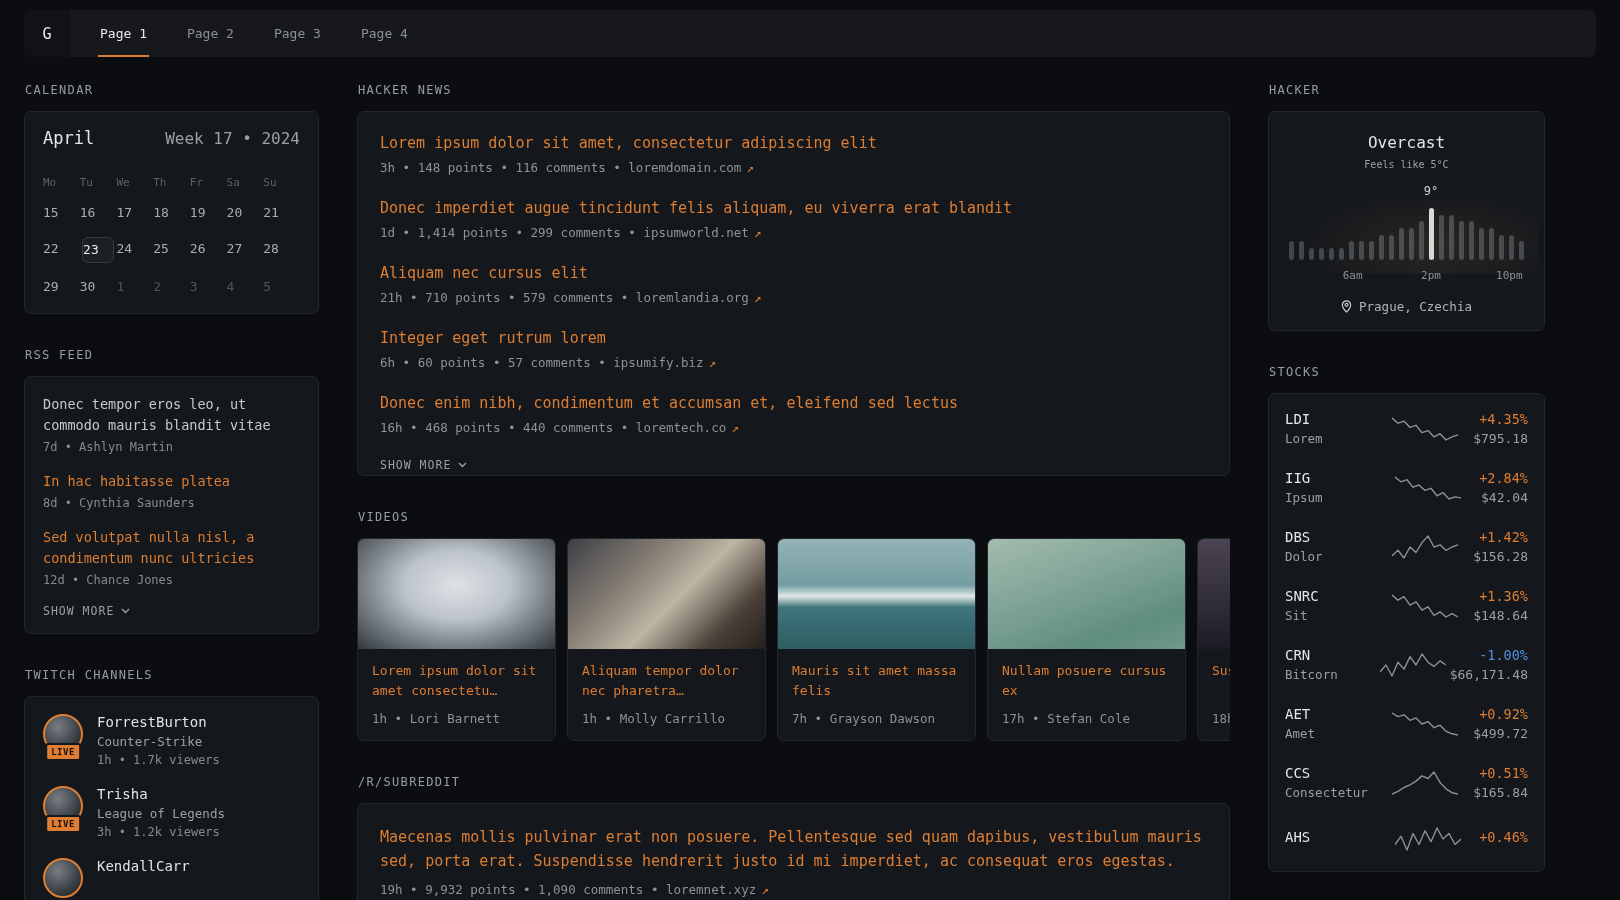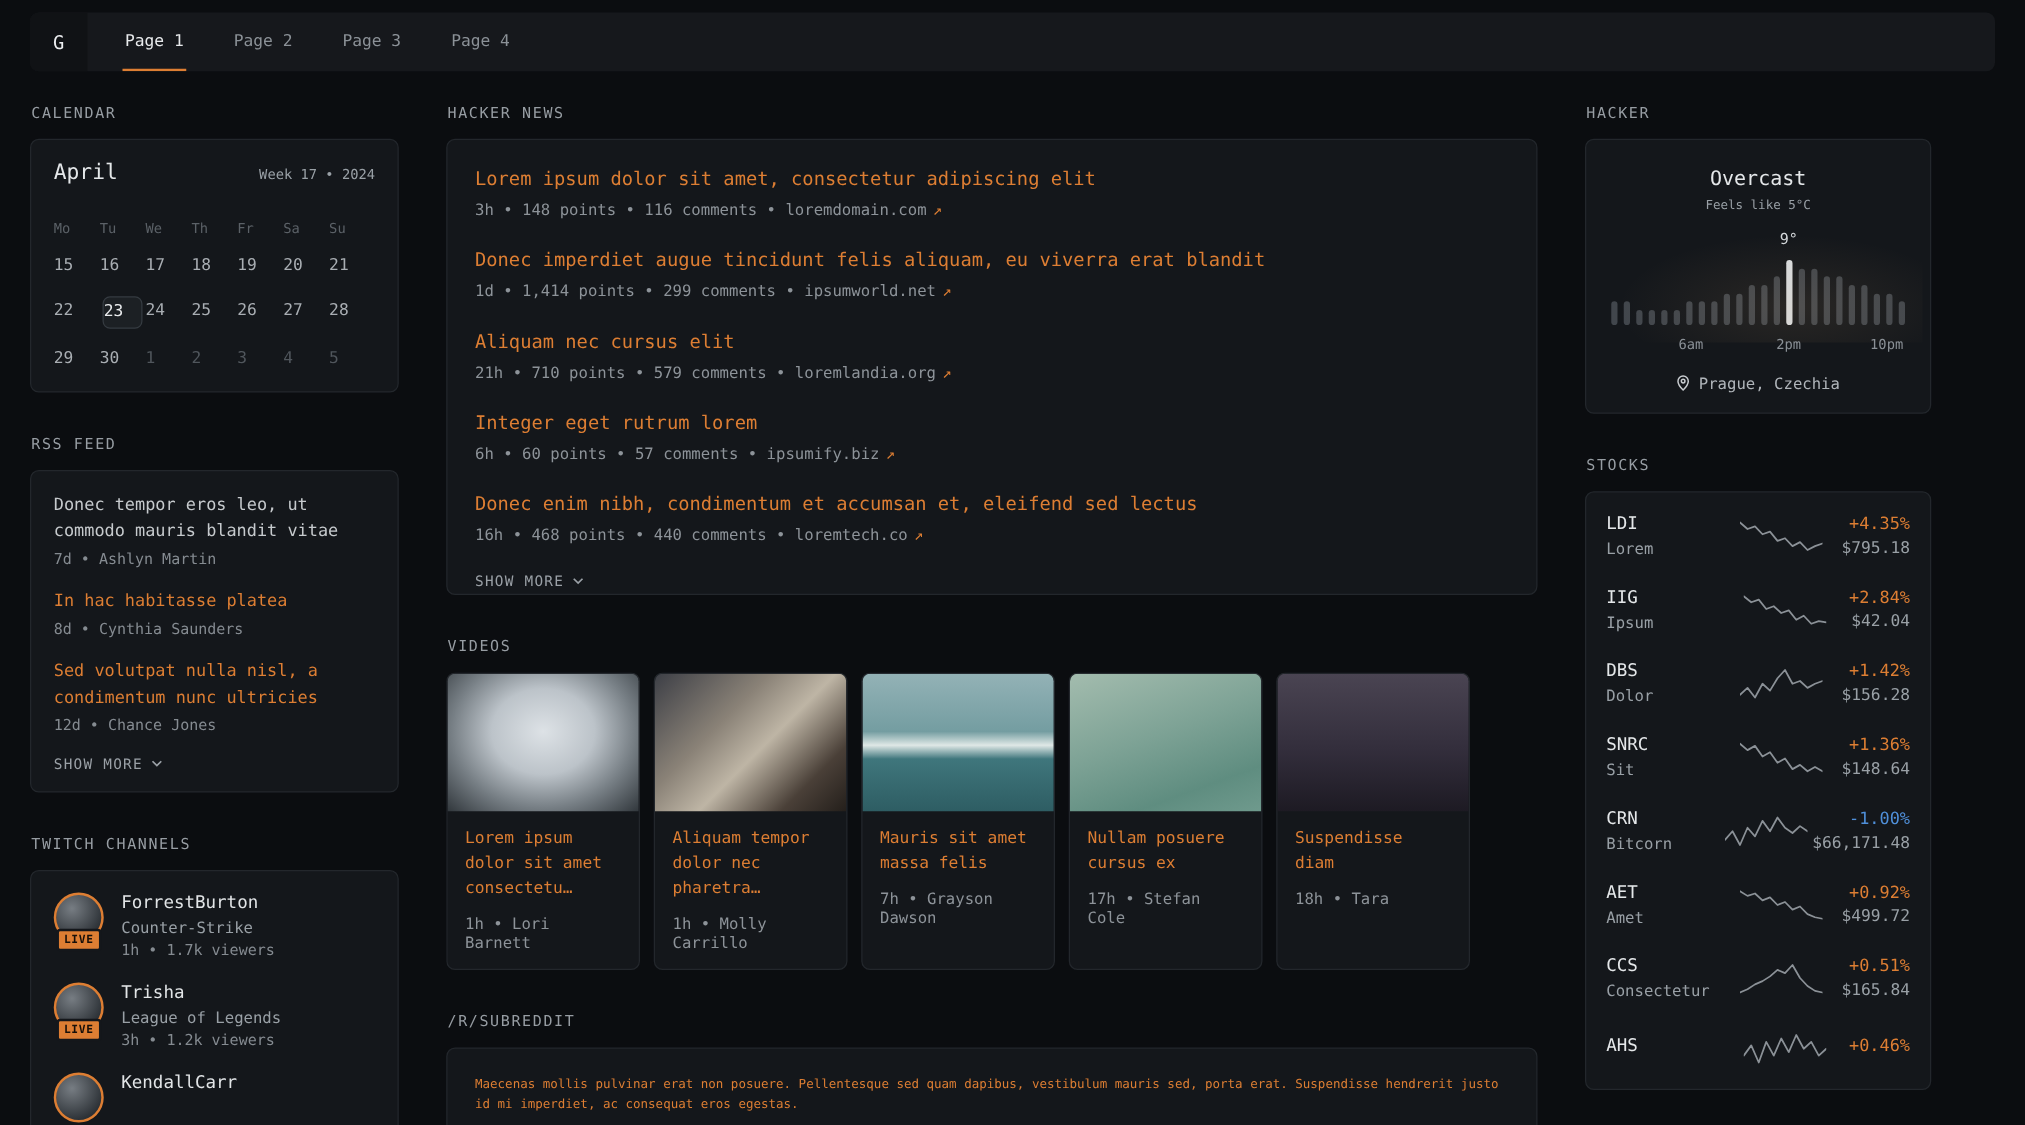--- a/index.html
+++ b/index.html
@@ -35,21 +35,21 @@
   .col-left{width:295px;flex:none;}
   .col-mid{width:873px;flex:none;}
   .col-right{width:277px;flex:none;}
   .sect{margin-bottom:34px;}
   .section-h{font-size:12px;font-weight:500;letter-spacing:1.3px;color:#979da3;margin:0 1px 14px;}
   .card{background:var(--card);border:1px solid var(--border);border-radius:7px;}
   
   .cal-card{padding:16px 18px 14px;}
   .cal-head{display:flex;justify-content:space-between;align-items:baseline;}
   .cal-month{font-size:17px;color:var(--bright);}
-  .cal-week{font-size:11px;color:var(--muted);}
+  .cal-week{font-size:16px;color:var(--muted);}
   .cal-grid{display:grid;grid-template-columns:repeat(7,1fr);margin-top:28px;row-gap:12px;text-align:left;}
   .dow{font-size:11px;color:var(--faint);}
   .day{font-size:13px;color:#a9aeb3;line-height:24px;}
   .day.today{justify-self:center;width:32px;background:#1c2024;border:1px solid #353b41;border-radius:6px;color:#e8eaec;}
   .day.next{color:#50565c;}
   
   .rss-card{padding:17px 18px 15px;}
   .rss-item{margin-bottom:17px;}
   .rss-title{display:block;font-size:13.5px;line-height:1.55;color:var(--accent);cursor:pointer;}
   .rss-title.mutedlink{color:#c6cacd;}
@@ -66,32 +66,32 @@
   .tw-game{font-size:12.5px;color:var(--muted);margin-top:4px;}
   .tw-meta{font-size:12px;color:var(--dim);margin-top:4px;}
   
   .hn-card{padding:21px 22px 3px;}
   .hn-item{margin-bottom:23px;}
   .hn-title{font-size:15px;line-height:1.4;color:var(--accent);cursor:pointer;}
   .hn-meta{font-size:12.5px;color:#8d9399;margin-top:6px;}
   .ext{color:var(--accent);margin-left:5px;cursor:pointer;}
   
   .video-row{display:flex;gap:11px;overflow:hidden;}
-  .video-card{width:155px;flex:none;overflow:hidden;background:var(--card);border:1px solid var(--border);border-radius:7px;}
+  .video-card{width:199px;flex:none;overflow:hidden;background:var(--card);border:1px solid var(--border);border-radius:7px;}
   .thumb{height:110px;width:100%;cursor:pointer;}
   .thumb1{background:radial-gradient(ellipse at 50% 42%,#dde2e6 0%,#bcc3c9 38%,#767e84 68%,#31373c 100%);}
   .thumb2{background:linear-gradient(135deg,#3d3f46 0%,#8a8277 35%,#beb5a5 55%,#4a4038 80%,#241f1b 100%);}
   .thumb3{background:linear-gradient(180deg,#93b2b6 0%,#749da1 42%,#dfe8e6 52%,#3f767c 62%,#2e5d63 100%);}
   .thumb4{background:linear-gradient(160deg,#a3bcae 0%,#7da295 45%,#5f8d80 78%,#6f9a8d 100%);}
   .thumb5{background:linear-gradient(180deg,#4a4452 0%,#332e3c 55%,#1d1a23 100%);}
   .v-title{padding:12px 14px 0;font-size:13px;line-height:1.55;min-height:52px;color:var(--accent);cursor:pointer;}
   .v-meta{padding:10px 14px 14px;font-size:12.5px;color:#8d9399;}
   
   .sr-card{padding:21px 22px;}
-  .sr-title{font-size:10px;line-height:1.6;color:var(--accent);cursor:pointer;}
+  .sr-title{font-size:15px;line-height:1.6;color:var(--accent);cursor:pointer;}
   .sr-meta{font-size:12.5px;color:#8d9399;margin-top:9px;}
   
   .wx-card{padding:21px 18px 16px;text-align:center;}
   .wx-cond{font-size:16px;color:var(--bright);}
   .wx-feels{font-size:10px;color:var(--muted);margin-top:7px;}
   .wx-wrap{position:relative;width:235px;margin:36px auto 0;}
   .wx-wrap::before{content:"";position:absolute;inset:-26px -14px 10px;background:radial-gradient(ellipse at 60% 70%,rgba(226,176,118,0.10),transparent 62%);pointer-events:none;}
   .wx-peak{position:absolute;top:-22px;transform:translateX(-50%);font-size:12px;color:#d3d7da;}
   .wx-bars{display:flex;align-items:flex-end;justify-content:space-between;height:54px;}
   .wbar{width:5px;border-radius:2.5px;background:#41464c;}

